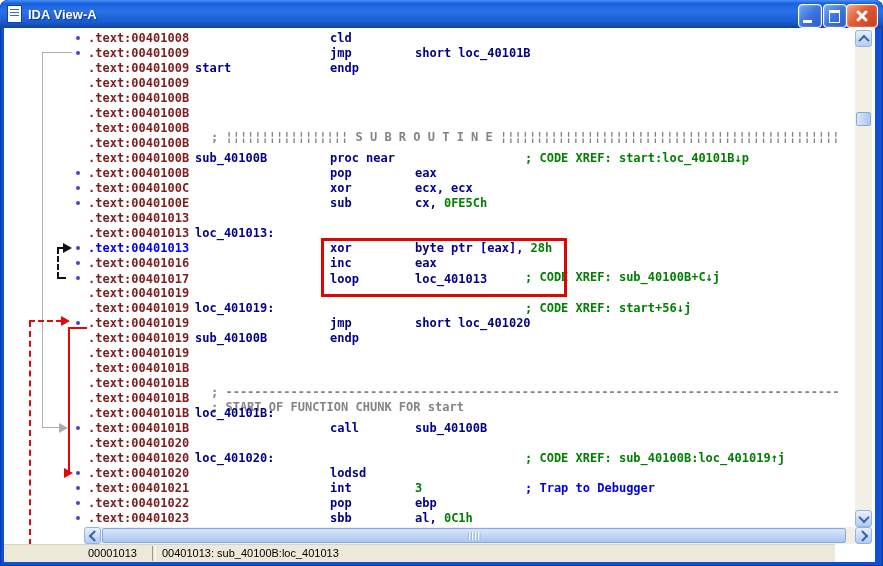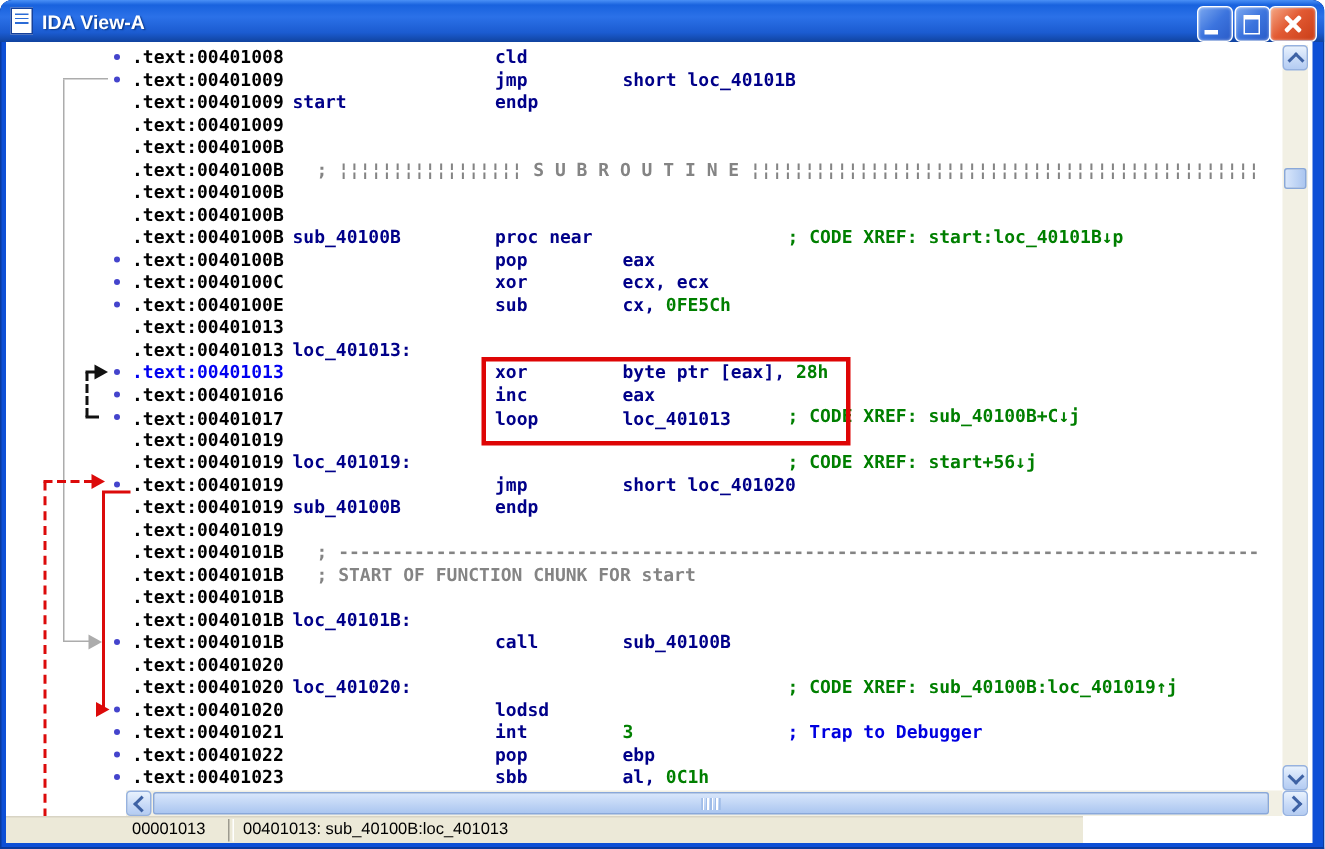--- a/index.html
+++ b/index.html
@@ -29,24 +29,24 @@
     border:1px solid #fff;border-top-width:3px;}
   .glyph-x1,.glyph-x2{position:absolute;left:50%;top:50%;width:14px;height:3px;background:#fff;border-radius:1px;}
   .glyph-x1{transform:translate(-50%,-50%) rotate(45deg);}
   .glyph-x2{transform:translate(-50%,-50%) rotate(-45deg);}
   
   .client{position:absolute;left:4px;top:28px;width:871px;height:534px;background:#fff;}
   .code-view{position:absolute;left:80px;top:0;width:771px;height:499px;overflow:hidden;
     font-family:"DejaVu Sans Mono",monospace;font-weight:bold;font-size:12px;}
   .line{position:absolute;left:0;height:15px;width:100%;white-space:pre;}
   .line span{position:absolute;top:0;line-height:15px;}
-  .c-addr{color:#000000;} .c-sel{color:#0000F0;}
+  .c-addr{color:#7f1d1d;} .c-sel{color:#0000F0;}
   .c-kw{color:#000089;}  .c-num{color:#007F00;}
   .c-xref{color:#007F00;} .c-auto{color:#0000E0;}
-  .c-gray{color:#848484;}
+  .c-gray{color:#848484;margin-top:24px;}
   
   .arrow-layer{position:absolute;left:0;top:0;width:851px;height:518px;pointer-events:none;}
   .dot{position:absolute;width:4px;height:4px;border-radius:50%;background:#4444CC;}
   .aseg{position:absolute;}
   .ahead{position:absolute;width:0;height:0;border-top:5px solid transparent;
     border-bottom:5px solid transparent;}
   
   .red-box{position:absolute;border:3px solid #DE0505;background:transparent;}
   
   .vscroll{position:absolute;left:851px;top:2px;width:17px;height:497px;background:#F2F0E4;}
@@ -59,21 +59,21 @@
   .h-thumb{background:linear-gradient(180deg,#D8E6FB,#ABC6F0);}
   .gripper{position:absolute;left:50%;top:50%;transform:translate(-50%,-50%);
     width:13px;height:8px;
     background:repeating-linear-gradient(90deg,#9FBCE8 0 1px,#fff 1px 2px,transparent 2px 3px);}
   .chev{width:6px;height:6px;border-top:2px solid #3E62A4;border-right:2px solid #3E62A4;}
   .chev.up{transform:rotate(-45deg) translate(-1px,1px);}
   .chev.down{transform:rotate(135deg) translate(-1px,1px);}
   .chev.left{transform:rotate(225deg) translate(-1px,1px);}
   .chev.right{transform:rotate(45deg) translate(-1px,1px);}
   
-  .statusbar{position:absolute;left:0;bottom:0;width:718px;height:17px;background:#ECE9D8;
+  .statusbar{position:absolute;left:0;bottom:0;width:831px;height:17px;background:#ECE9D8;
     border-top:1px solid #D8D4C4;font-size:11px;color:#000;}
   .status-cell{position:absolute;top:2px;white-space:nowrap;}
   .status-div{position:absolute;top:1px;bottom:1px;width:2px;
     border-left:1px solid #9C9A8E;border-right:1px solid #FFFFFF;}
 </style>
 </head>
 <body>
 
 <div class="window">
 

